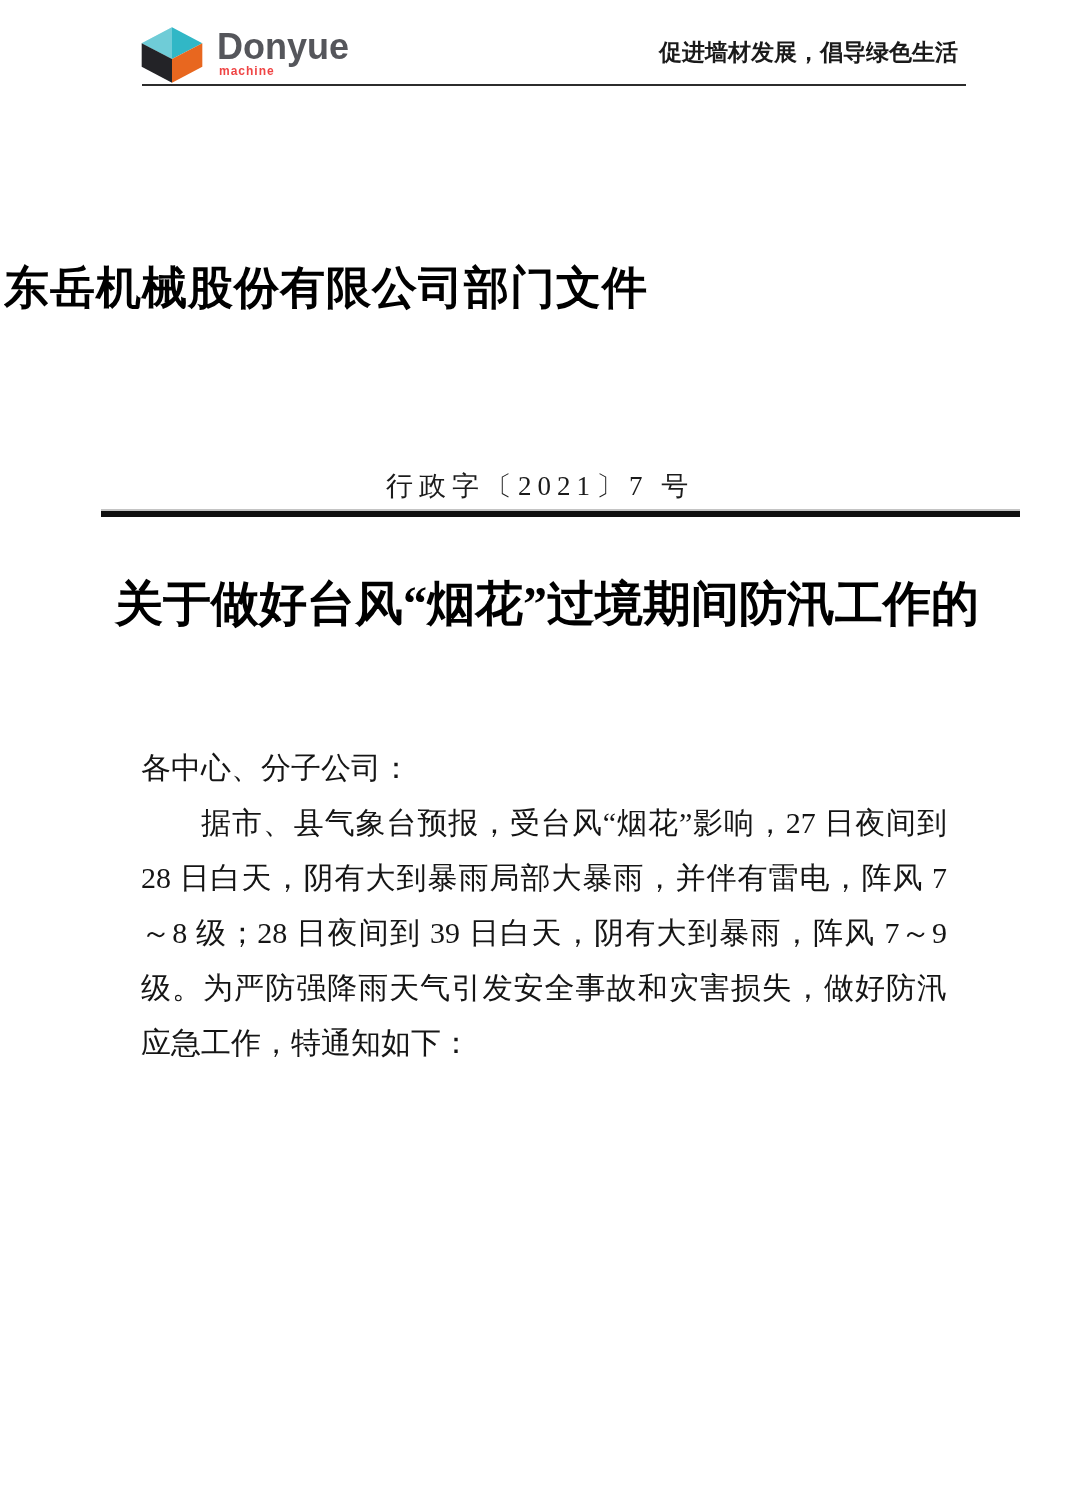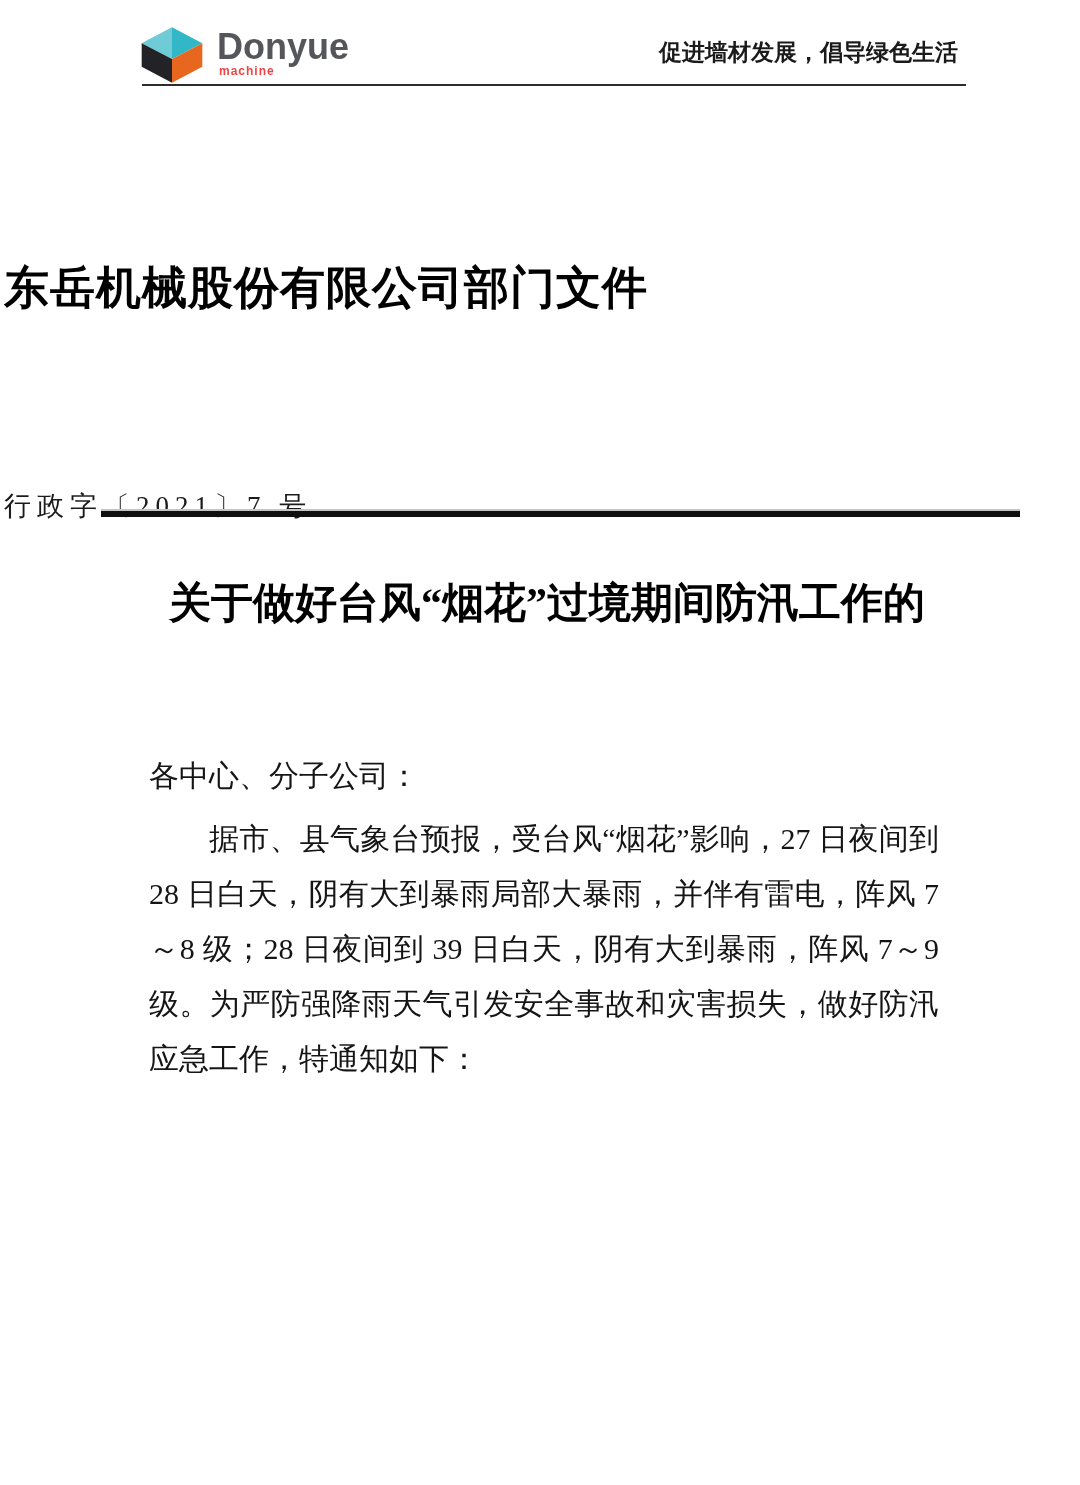--- a/index.html
+++ b/index.html
@@ -62,57 +62,58 @@
     top: 258px; left: 0; width: 100%;
     font-size: 45px;
     font-weight: 900;
     letter-spacing: 1px;
     color: #000;
   }
 
   
   .doc-number {
     position: absolute;
-    top: 488px; left: 0; width: 100%;
+    top: 468px; left: 0; width: 100%;
+    text-align: center;
     font-size: 27px;
     letter-spacing: 6px;
     color: #1b1b1b;
   }
 
   
   .rule-thick {
     position: absolute;
     top: 509px; left: 97px; width: 919px;
     height: 8px;
     background: #0f0f0f;
     border-top: 2px solid #c4c4c4;
   }
 
   
   .subject {
     position: absolute;
     top: 570px; left: 90px; right: 76px;
     text-align: center;
-    font-size: 42px;
+    font-size: 48px;
     font-weight: 900;
     line-height: 67px;
     color: #000;
   }
   .subject .line { display: block; }
 
   
   .body-text {
     position: absolute;
     top: 740px; left: 137px; width: 806px;
     font-size: 30px;
     line-height: 55px;
     text-align: justify;
     color: #151515;
   }
-  .body-text p { margin: 8px; }
+  .body-text p { margin: 0; }
   .body-text p.indent { text-indent: 2em; }
 </style>
 </head>
 <body>
 
 <div class="page">
 
   <div class="header-bar">
     <div class="logo-block">
       <svg class="logo-cube" viewBox="0 0 100 88" xmlns="http://www.w3.org/2000/svg" aria-hidden="true">

